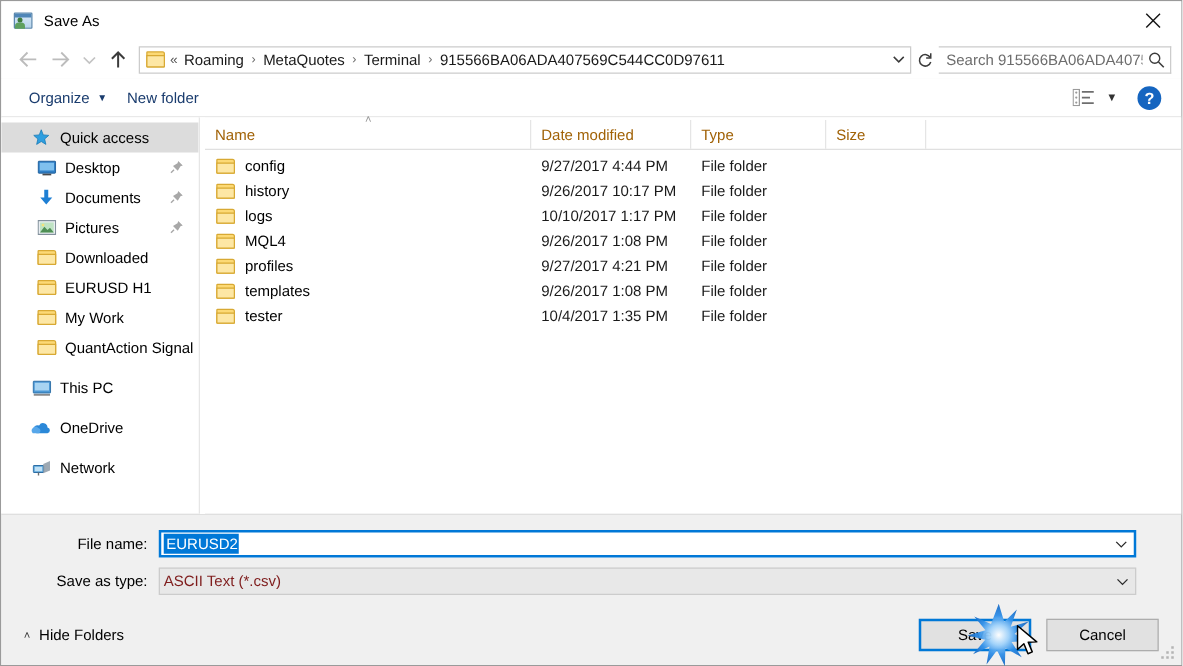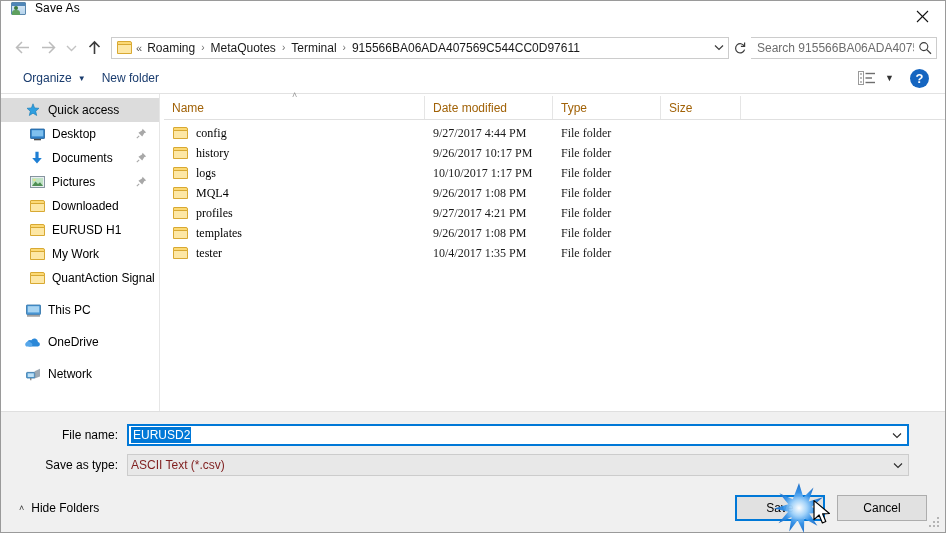--- a/index.html
+++ b/index.html
@@ -21,20 +21,21 @@
     display: flex;
     flex-direction: column;
   }
 
   
   .titlebar {
     height: 31px;
     min-height: 31px;
     background: #ffffff;
     display: flex;
+    align-items: center;
     position: relative;
   }
   .title-icon {
     width: 16px; height: 16px;
     margin-left: 10px; margin-right: 8px;
     position: relative;
     flex: none;
   }
   .title-icon .win {
     position: absolute; left: 0; top: 1px;
@@ -312,21 +313,21 @@
   .col-date { width: 128px; }
   .col-type { width: 108px; }
   .col-size { width: 80px; }
   .sort-caret {
     position: absolute;
     left: 128px;
     top: -6px;
     font-size: 9px;
     color: #9a9a9a;
   }
-  .rows { flex: 1 1 auto; padding-top: 3px; font-family: Liberation Serif, serif; }
+  .rows { flex: 1 1 auto; padding-top: 3px; }
   .row {
     height: 20px;
     display: flex;
     align-items: center;
     font-size: 12px;
     color: #000000;
   }
   .cell {
     flex: none;
     padding-left: 8px;

